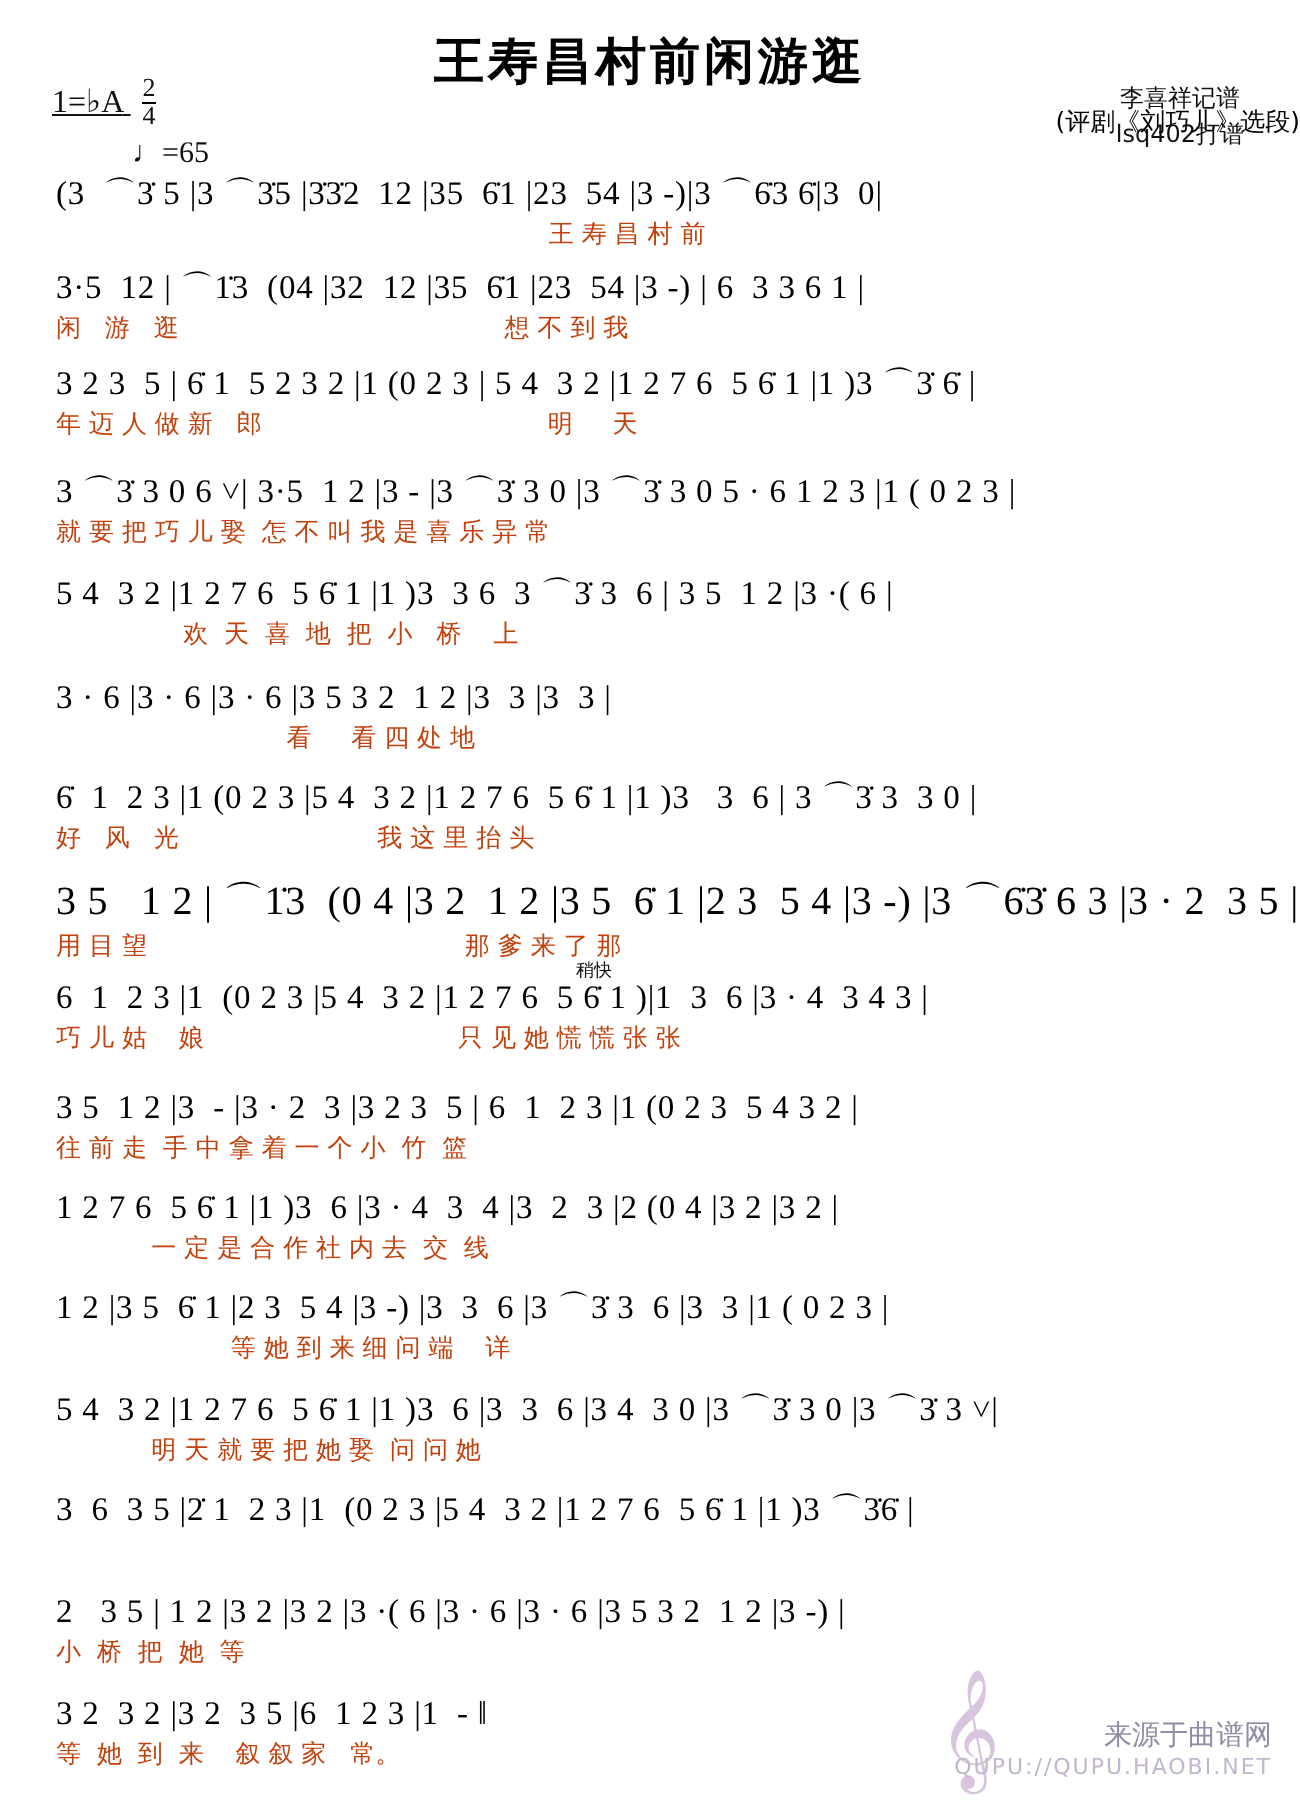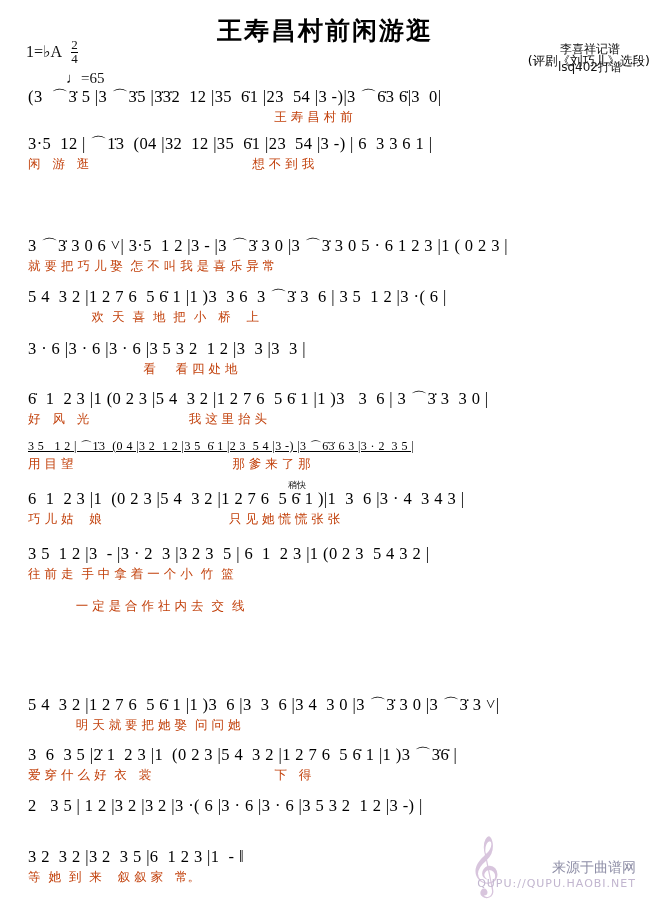--- a/index.html
+++ b/index.html
@@ -39,21 +39,21 @@
     text-align:center;
     font-family:"DejaVu Sans", sans-serif;
   }
   .keyblock{
     position:absolute;
     left:26px;top:38px;
     font-size:15px;
     line-height:1.7;
     font-family:"Liberation Serif", serif;
   }
-  .keyblock .kline1{font-size:16px;letter-spacing:0px;}
+  .keyblock .kline1{font-size:16px;letter-spacing:0px;text-decoration:underline;}
   .meter{
     display:inline-block;
     vertical-align:middle;
     text-align:center;
     line-height:0.95;
     font-size:13px;
     margin-left:6px;
     position:relative;
     top:-1px;
   }
@@ -76,21 +76,21 @@
     color:#000;
   }
   .lyrics{
     font-family:"DejaVu Sans", sans-serif;
     font-size:12.5px;
     white-space:pre;
     color:#c2410c;
     margin-top:3px;
     letter-spacing:0px;
   }
-  .notes.small{font-size:12px;text-decoration:underline;}
+  .notes.small{font-size:20px;}
   .marker{
     position:absolute;
     font-size:9px;
     font-family:Liberation Sans, sans-serif;
   }
 
   
   .wm{
     position:absolute;
     right:14px;bottom:10px;
@@ -136,20 +136,24 @@
   <div class="staff" style="top:88px">
       <div class="notes">(3  ⌒3̇ 5 |3 ⌒3̇5 |3̇3̇2  12 |35  6̇1 |23  54 |3 -)|3 ⌒6̇3 6̇|3  0|</div>
       <div class="lyrics">                                                              王 寿 昌 村 前</div>
     </div>
 
   <div class="staff" style="top:135px">
       <div class="notes">3·5  12 | ⌒1̇3  (04 |32  12 |35  6̇1 |23  54 |3 -) | 6  3 3 6 1 |</div>
       <div class="lyrics">闲   游   逛                                         想 不 到 我</div>
     </div>
 
+  <div class="staff" style="top:183px">
+      <div class="notes">3 2 3  5 | 6̇ 1  5 2 3 2 |1 (0 2 3 | 5 4  3 2 |1 2 7 6  5 6̇ 1 |1 )3 ⌒3̇ 6̇ |</div>
+      <div class="lyrics">年 迈 人 做 新   郎                                    明     天</div>
+    </div>
 
   <div class="staff" style="top:237px">
       <div class="notes">3 ⌒3̇ 3 0 6 ˅| 3·5  1 2 |3 - |3 ⌒3̇ 3 0 |3 ⌒3̇ 3 0 5 · 6 1 2 3 |1 ( 0 2 3 |</div>
       <div class="lyrics">就 要 把 巧 儿 娶  怎 不 叫 我 是 喜 乐 异 常</div>
     </div>
 
   <div class="staff" style="top:288px">
       <div class="notes">5 4  3 2 |1 2 7 6  5 6̇ 1 |1 )3  3 6  3 ⌒3̇ 3  6 | 3 5  1 2 |3 ·( 6 |</div>
       <div class="lyrics">                欢  天  喜  地  把  小   桥    上</div>
     </div>
@@ -174,36 +178,41 @@
     <div class="notes">6  1  2 3 |1  (0 2 3 |5 4  3 2 |1 2 7 6  5 6̇ 1 )|1  3  6 |3 · 4  3 4 3 |</div>
       <div class="lyrics">巧 儿 姑    娘                                只 见 她 慌 慌 张 张</div>
   </div>
 
   <div class="staff" style="top:545px">
       <div class="notes">3 5  1 2 |3  - |3 · 2  3 |3 2 3  5 | 6  1  2 3 |1 (0 2 3  5 4 3 2 |</div>
       <div class="lyrics">往 前 走  手 中 拿 着 一 个 小  竹  篮</div>
     </div>
 
   <div class="staff" style="top:595px">
+      <div class="notes">1 2 7 6  5 6̇ 1 |1 )3  6 |3 · 4  3  4 |3  2  3 |2 (0 4 |3 2 |3 2 |</div>
       <div class="lyrics">            一 定 是 合 作 社 内 去  交  线</div>
     </div>
 
+  <div class="staff" style="top:645px">
+      <div class="notes">1 2 |3 5  6̇ 1 |2 3  5 4 |3 -) |3  3  6 |3 ⌒3̇ 3  6 |3  3 |1 ( 0 2 3 |</div>
+      <div class="lyrics">                      等 她 到 来 细 问 端    详</div>
+    </div>
 
   <div class="staff" style="top:696px">
       <div class="notes">5 4  3 2 |1 2 7 6  5 6̇ 1 |1 )3  6 |3  3  6 |3 4  3 0 |3 ⌒3̇ 3 0 |3 ⌒3̇ 3 ˅|</div>
       <div class="lyrics">            明 天 就 要 把 她 娶  问 问 她</div>
     </div>
 
   <div class="staff" style="top:746px">
       <div class="notes">3  6  3 5 |2̇ 1  2 3 |1  (0 2 3 |5 4  3 2 |1 2 7 6  5 6̇ 1 |1 )3 ⌒3̇6̇ |</div>
-      <div class="lyrics">爱 穿 什 么 好  衣   裳                               下   得</div>
     </div>
 
   <div class="staff" style="top:797px">
       <div class="notes">2   3 5 | 1 2 |3 2 |3 2 |3 ·( 6 |3 · 6 |3 · 6 |3 5 3 2  1 2 |3 -) |</div>
+      <div class="lyrics">小  桥  把  她  等</div>
     </div>
 
   <div class="staff" style="top:848px">
       <div class="notes">3 2  3 2 |3 2  3 5 |6  1 2 3 |1  - ‖</div>
       <div class="lyrics">等  她  到  来    叙 叙 家   常。</div>
     </div>
 
   <div class="clef">𝄞</div>
 
   <div class="wm">

